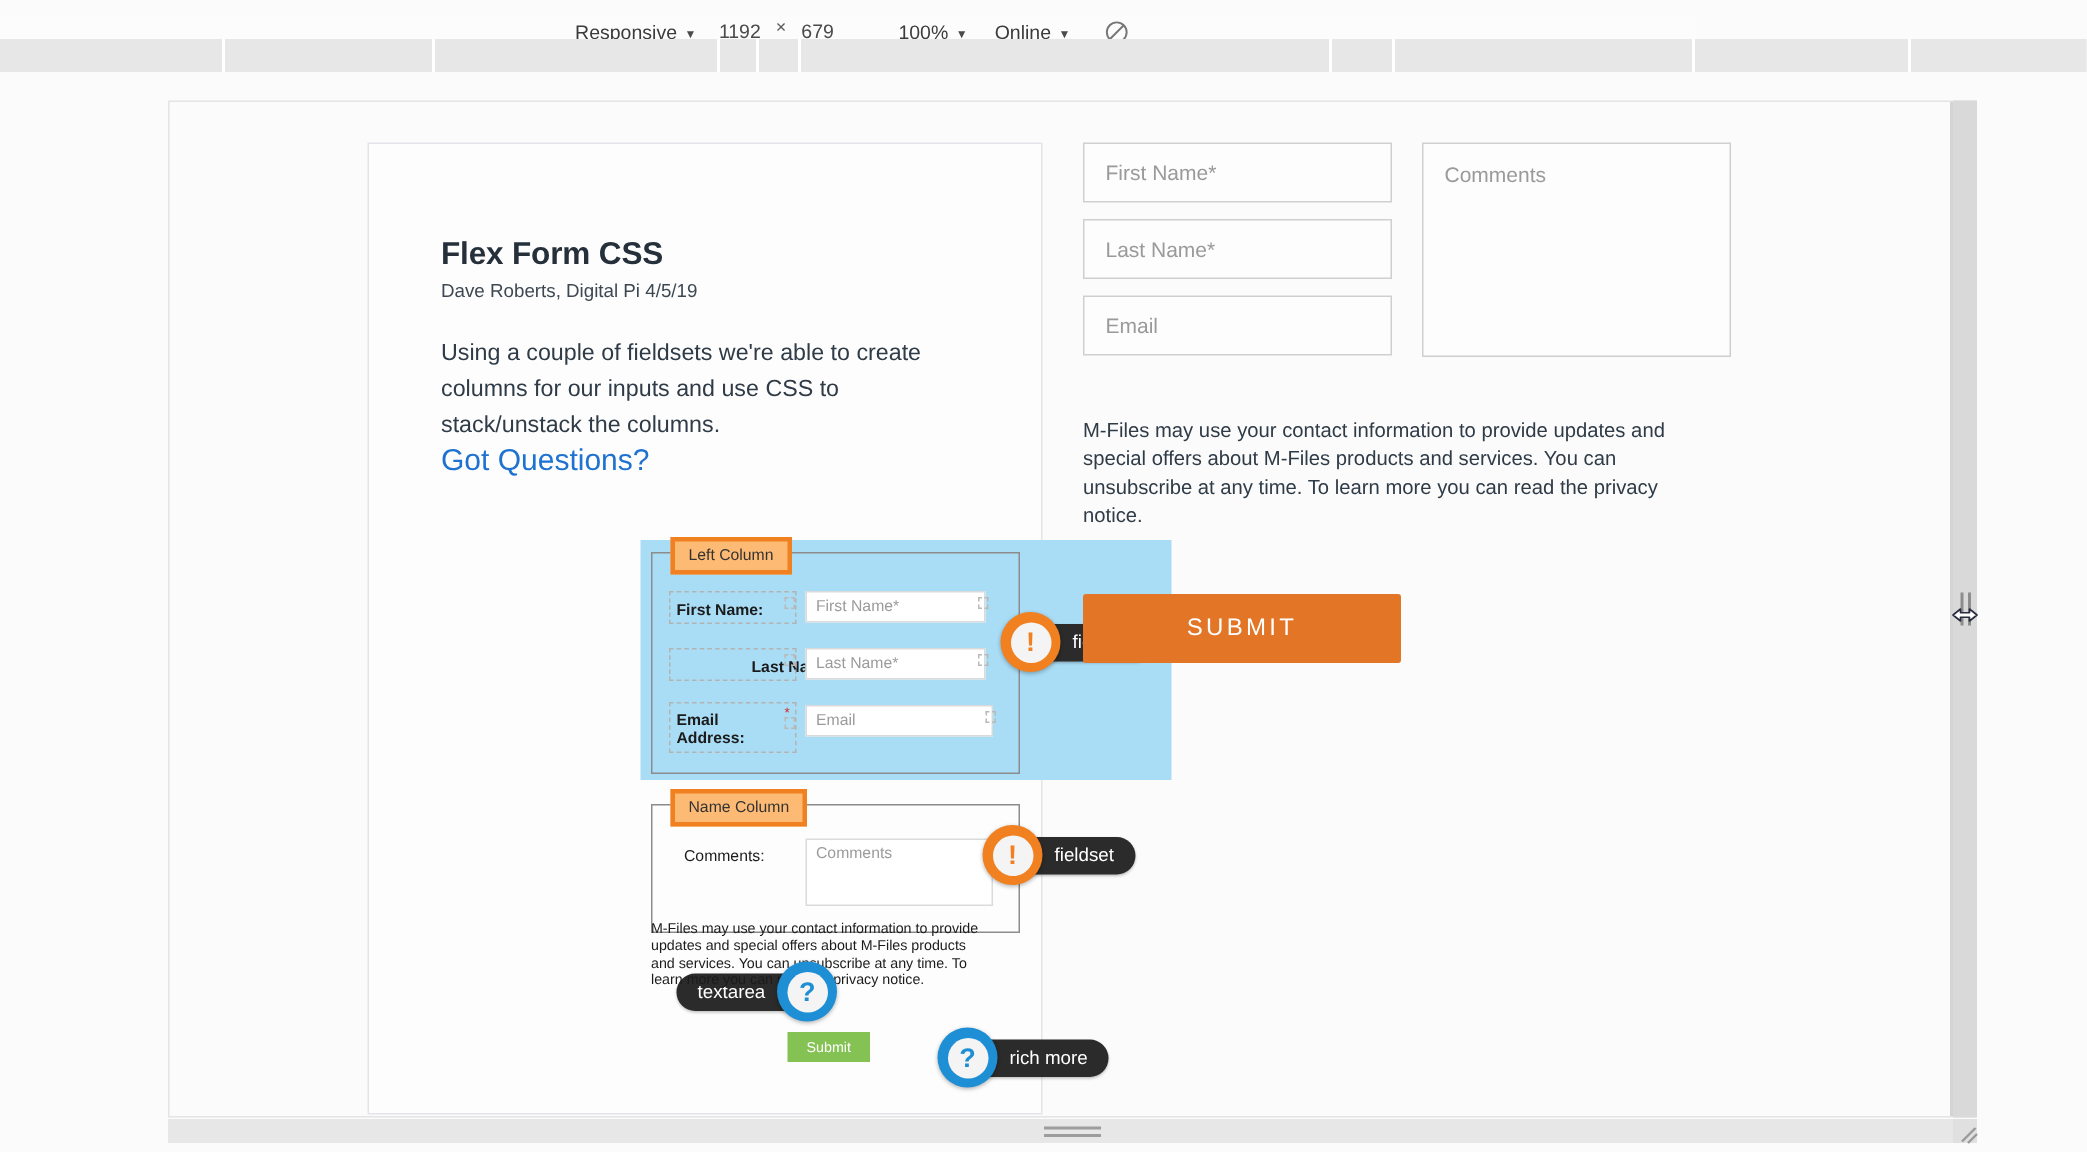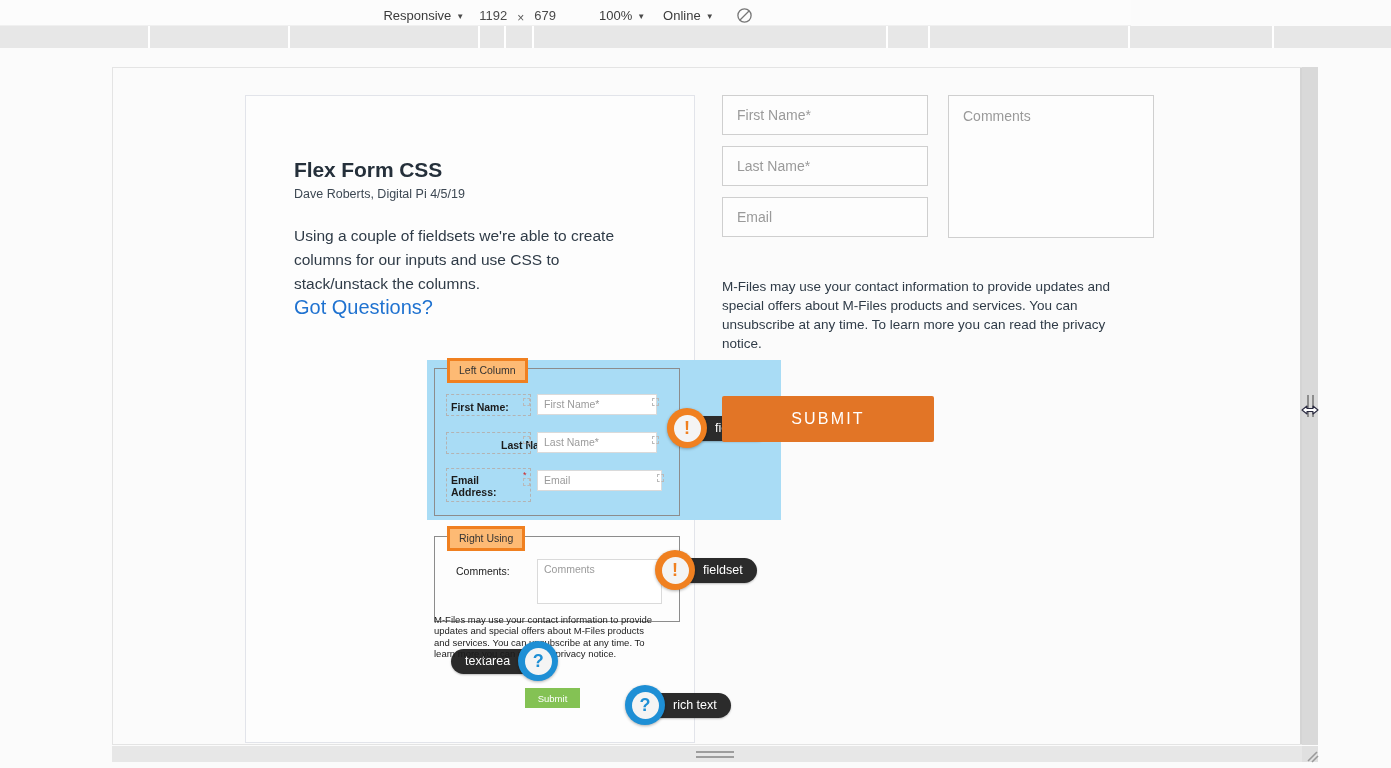--- a/index.html
+++ b/index.html
@@ -5,24 +5,24 @@
   * { box-sizing: border-box; margin: 0; padding: 0; }
   html, body {
     width: 1391px; height: 768px;
     background: #fbfbfb;
     font-family: "Liberation Sans", sans-serif;
     overflow: hidden;
   }
 
   
   #rdm-toolbar {
-    position: absolute; left: 0; top: 0;
+    position: absolute; left: 0; top: 11px;
     width: 1131px; height: 26px;
     background: #fcfcfc;
-    display: flex; align-items: flex-end; justify-content: center;
+    display: flex; align-items: flex-start; justify-content: center;
     gap: 0px;
     font-size: 13px; color: #3b3b3b;
     border-bottom: 1px solid #f0f0f0;
   }
   .tb-item {
     display: flex; align-items: center; gap: 5px;
     padding: 2px 9px; height: 20px; white-space: nowrap;
     color: #3b3b3b;
   }
   .caret { font-size: 8px; color: #4a4a4a; position: relative; top: 1px; }
@@ -280,21 +280,21 @@
         <div class="ck" style="left:230px; top:114px;"></div>
 
         <div class="callout" style="left:240px; top:48px;">
           <div class="badge badge-orange">
             <div class="badge-core core-orange">!</div>
           </div>
           <div class="pill">fieldset</div>
         </div>
 
         <div class="fs-box fs-right"></div>
-        <div class="fs-legend lg-right">Right Using</div>
+        <div class="fs-legend lg-right">Name Column</div>
 
         <div class="row-label plain" style="left:29px; top:205px;">Comments:</div>
         <div class="inp" style="left:110px; top:199px; width:125px; height:45px;">Comments</div>
 
         <div class="callout" style="left:228px; top:190px;">
           <div class="badge badge-orange">
             <div class="badge-core core-orange">!</div>
           </div>
           <div class="pill">fieldset</div>
         </div>
@@ -305,21 +305,21 @@
             <div class="badge-core core-blue">?</div>
           </div>
         </div>
 
         <div class="privacy-mini">M-Files may use your contact information to provide updates and special offers about M-Files products and services. You can unsubscribe at any time. To learn more you can read the privacy notice.</div>
 
         <div class="callout" style="left:198px; top:325px;">
           <div class="badge badge-blue">
             <div class="badge-core core-blue">?</div>
           </div>
-          <div class="pill">rich text</div>
+          <div class="pill">rich more</div>
         </div>
 
         <div class="submit-mini">Submit</div>
       </div>
     </div>
 
     <div id="live-form">
       <div class="field">First Name*</div>
       <div class="field">Last Name*</div>
       <div class="field">Email</div>

